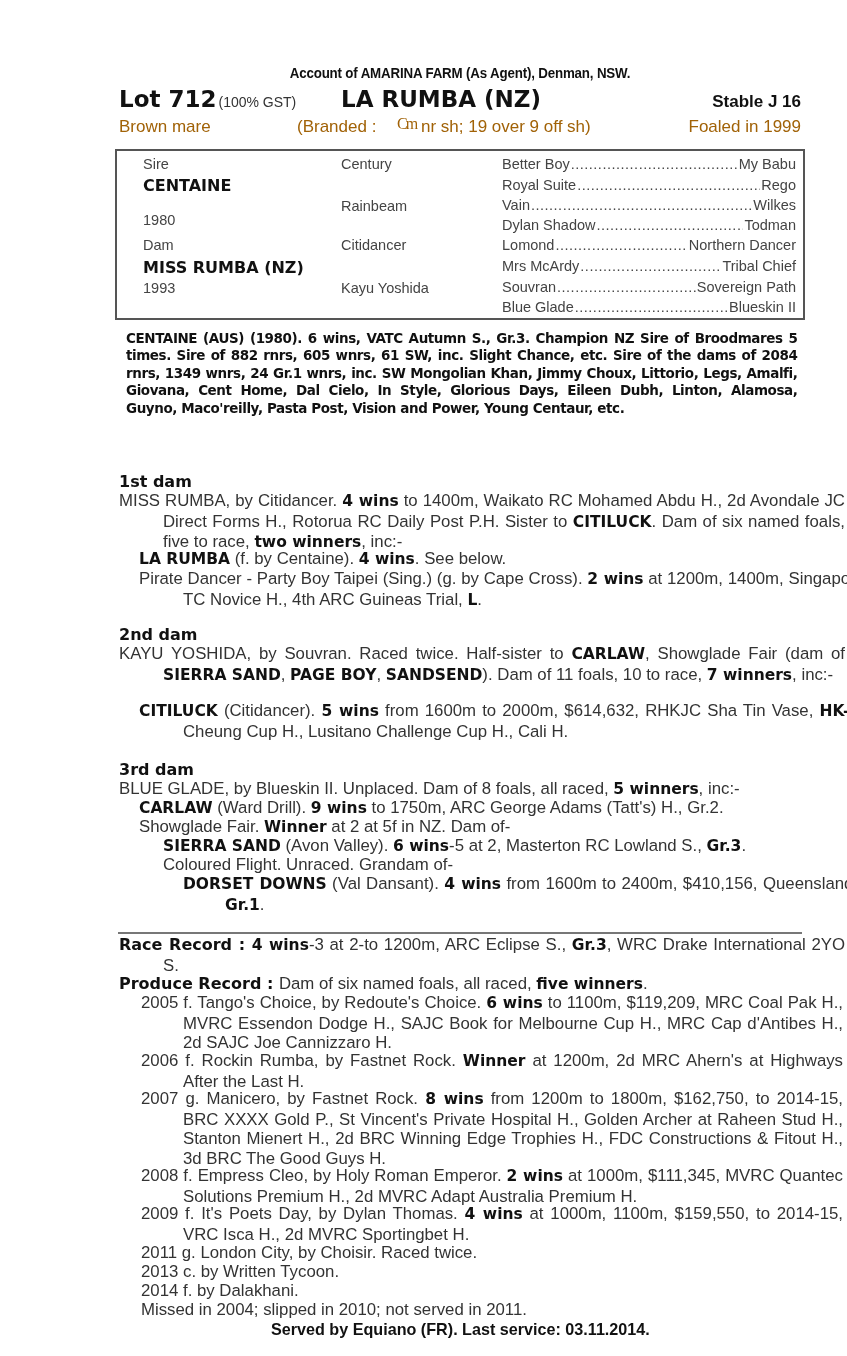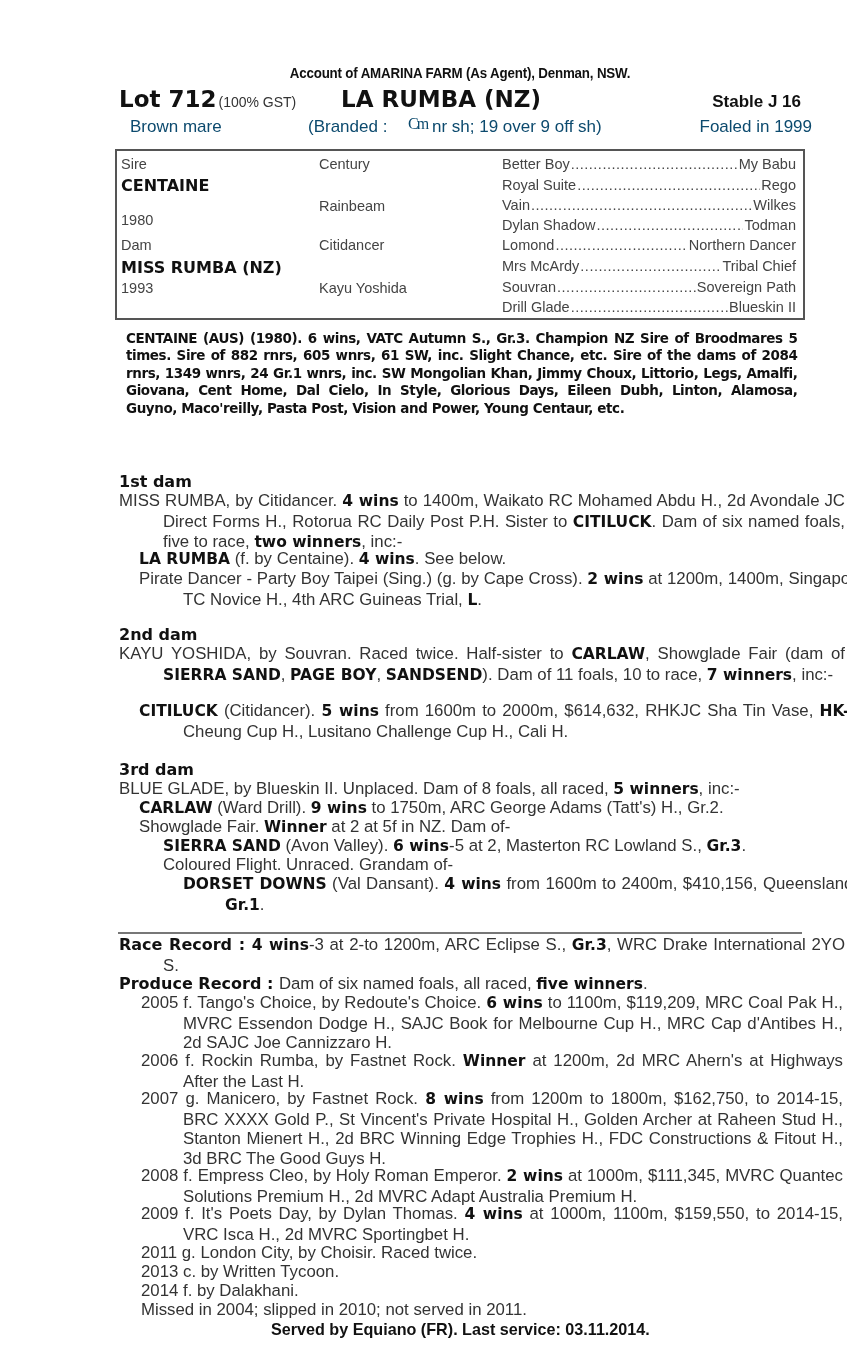--- a/index.html
+++ b/index.html
@@ -4,28 +4,28 @@
 <style>
   html, body { margin: 0; padding: 0; background: #ffffff; }
   body { width: 847px; height: 1356px; position: relative; overflow: hidden; color: #111; font-family: "Liberation Sans", sans-serif; }
   .page { position: absolute; left: 119px; top: 0; width: 682px; }
   .account { position: absolute; top: 64px; left: 0; width: 682px; text-align: center; font-family: "Liberation Sans", sans-serif; font-weight: bold; font-size: 15.5px; letter-spacing: -0.2px; transform: scaleX(0.86); transform-origin: center; white-space: nowrap; }
   .lotline { position: absolute; top: 86px; left: 0; width: 682px; height: 30px; }
   .lot { position: absolute; left: 0; top: 0; font-family: "DejaVu Sans", sans-serif; font-weight: bold; font-size: 23px; }
   .gst { font-family: "Liberation Sans", sans-serif; font-weight: normal; font-size: 14px; color: #333; margin-left: 2px; }
   .horse { position: absolute; left: 222px; top: 0; font-family: "DejaVu Sans", sans-serif; font-weight: bold; font-size: 23px; }
   .stable { position: absolute; right: 0; top: 6px; font-family: Liberation Sans, sans-serif; font-weight: bold; font-size: 17px; }
-  .subline { position: absolute; top: 117px; left: 11px; width: 682px; height: 22px; font-size: 17px; color: #0c4a6e; }
+  .subline { position: absolute; top: 117px; left: 0; width: 682px; height: 22px; font-size: 17px; color: #a16207; }
   .colour { position: absolute; left: 0; top: 0; }
   .brand { position: absolute; left: 178px; top: 0; }
   .brand .glyph { font-family: "Liberation Serif", serif; font-size: 16px; letter-spacing: -2px; display: inline-block; transform: translateY(-3px); margin-left: 16px; }
   .foaled { position: absolute; right: 0; top: 0; }
 
   .ped { position: absolute; top: 149px; left: -4px; width: 690px; height: 171px; border: 2px solid #555; box-sizing: border-box; }
-  .ped .cell { position: absolute; font-size: 14.5px; color: #444; white-space: nowrap; }
+  .ped .cell { position: absolute; font-size: 14.5px; color: #444; white-space: nowrap; margin-left: 22px; }
   .ped .name { font-family: "DejaVu Sans", sans-serif; font-weight: bold; font-size: 16px; color: #111; }
   .ped .g3 { position: absolute; left: 385px; width: 294px; font-size: 14.5px; color: #444; display: flex; white-space: nowrap; }
   .ped .g3 .dots { flex: 1; overflow: hidden; margin: 0 1px; }
   .ped .g3 .dots::before { content: "................................................................................................................"; letter-spacing: 0.5px; }
 
   .sirebio { position: absolute; top: 330px; left: 7px; width: 672px; font-family: "DejaVu Sans", sans-serif; font-weight: bold; font-size: 14.5px; line-height: 17.4px; text-align: justify; letter-spacing: -0.45px; transform: scaleX(0.93); transform-origin: left top; width: 722px; }
   .sec-h { position: absolute; left: 0; font-family: "DejaVu Sans", sans-serif; font-weight: bold; font-size: 16px; }
   .para { position: absolute; left: 0; width: 682px; font-family: "Liberation Sans", sans-serif; font-size: 16.8px; line-height: 19.6px; color: #333; text-align: justify; }
   .para b { font-family: "DejaVu Sans", sans-serif; font-weight: bold; color: #111; font-size: 15.5px; }
   .hang0 { padding-left: 44px; text-indent: -44px; }
@@ -101,21 +101,21 @@
         <span>Mrs McArdy</span>
         <span class="dots"></span>
         <span>Tribal Chief</span>
       </div>
     <div class="g3" style="top:128px">
         <span>Souvran</span>
         <span class="dots"></span>
         <span>Sovereign Path</span>
       </div>
     <div class="g3" style="top:148px">
-        <span>Drill Glade</span>
+        <span>Blue Glade</span>
         <span class="dots"></span>
         <span>Blueskin II</span>
       </div>
   </div>
 
   <div class="sirebio">CENTAINE (AUS) (1980). 6 wins, VATC Autumn S., Gr.3. Champion NZ Sire of Broodmares 5 times. Sire of 882 rnrs, 605 wnrs, 61 SW, inc. Slight Chance, etc. Sire of the dams of 2084 rnrs, 1349 wnrs, 24 Gr.1 wnrs, inc. SW Mongolian Khan, Jimmy Choux, Littorio, Legs, Amalfi, Giovana, Cent Home, Dal Cielo, In Style, Glorious Days, Eileen Dubh, Linton, Alamosa, Guyno, Maco'reilly, Pasta Post, Vision and Power, Young Centaur, etc.</div>
 
   <div class="sec-h" style="top:472px">1st dam</div>
   <div class="para hang0" style="top:491px"><span>MISS RUMBA, by Citidancer. </span><b>4 wins</b><span> to 1400m, Waikato RC Mohamed Abdu H., 2d Avondale JC Direct Forms H., Rotorua RC Daily Post P.H. Sister to </span><b>CITILUCK</b><span>. Dam of six named foals, five to race, </span><b>two winners</b><span>, inc:-</span></div>
   <div class="para hang1" style="top:549px"><b>LA RUMBA</b><span> (f. by Centaine). </span><b>4 wins</b><span>. See below.</span></div>

